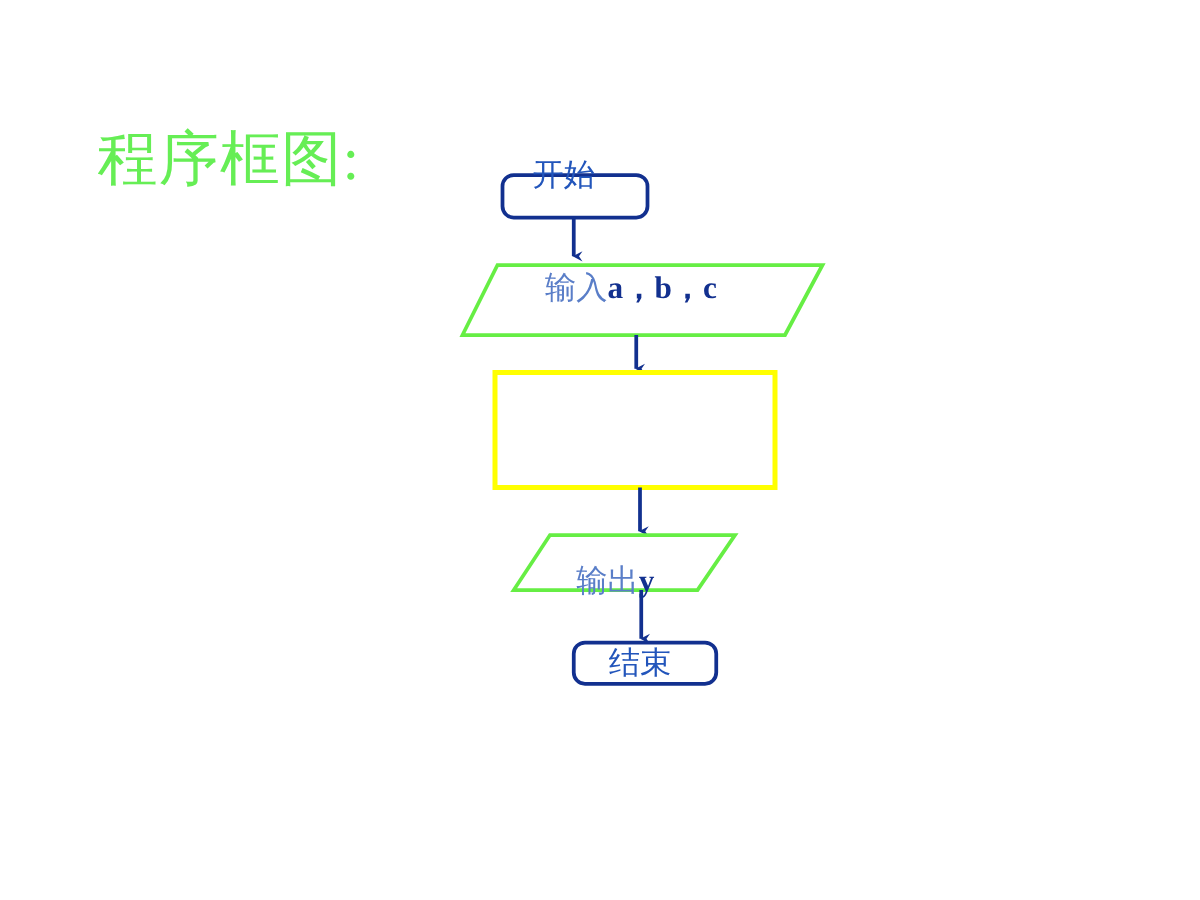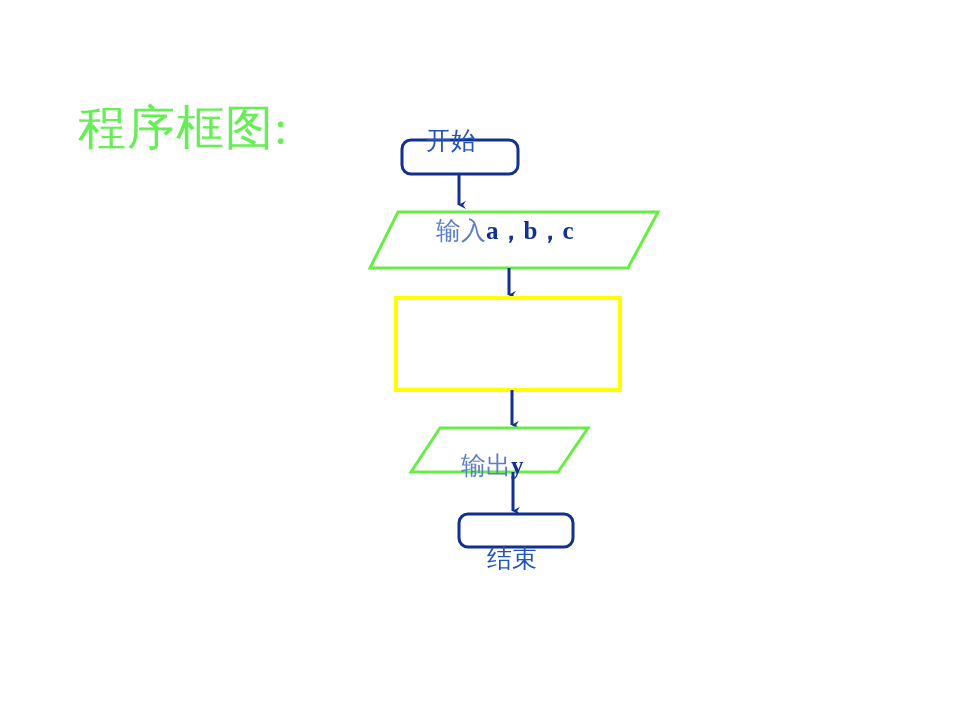--- a/index.html
+++ b/index.html
@@ -72,21 +72,21 @@
     font-family: "Liberation Serif", serif;
     font-weight: bold;
     color: #12308f;
     font-size: 25px;
   }
 
   
   #text-start  { left: 426px; top: 128px; }
   #text-input  { left: 436px; top: 218px; }
   #text-output { left: 461px; top: 453px; }
-  #text-end    { left: 487px; top: 546px; }
+  #text-end    { left: 487px; top: 518px; }
 </style>
 </head>
 <body>
 
 <div id="slide">
 
   <div id="slide-title">程序框图:</div>
 
   <svg id="flowchart" viewBox="0 0 960 720" width="960" height="720">
 

